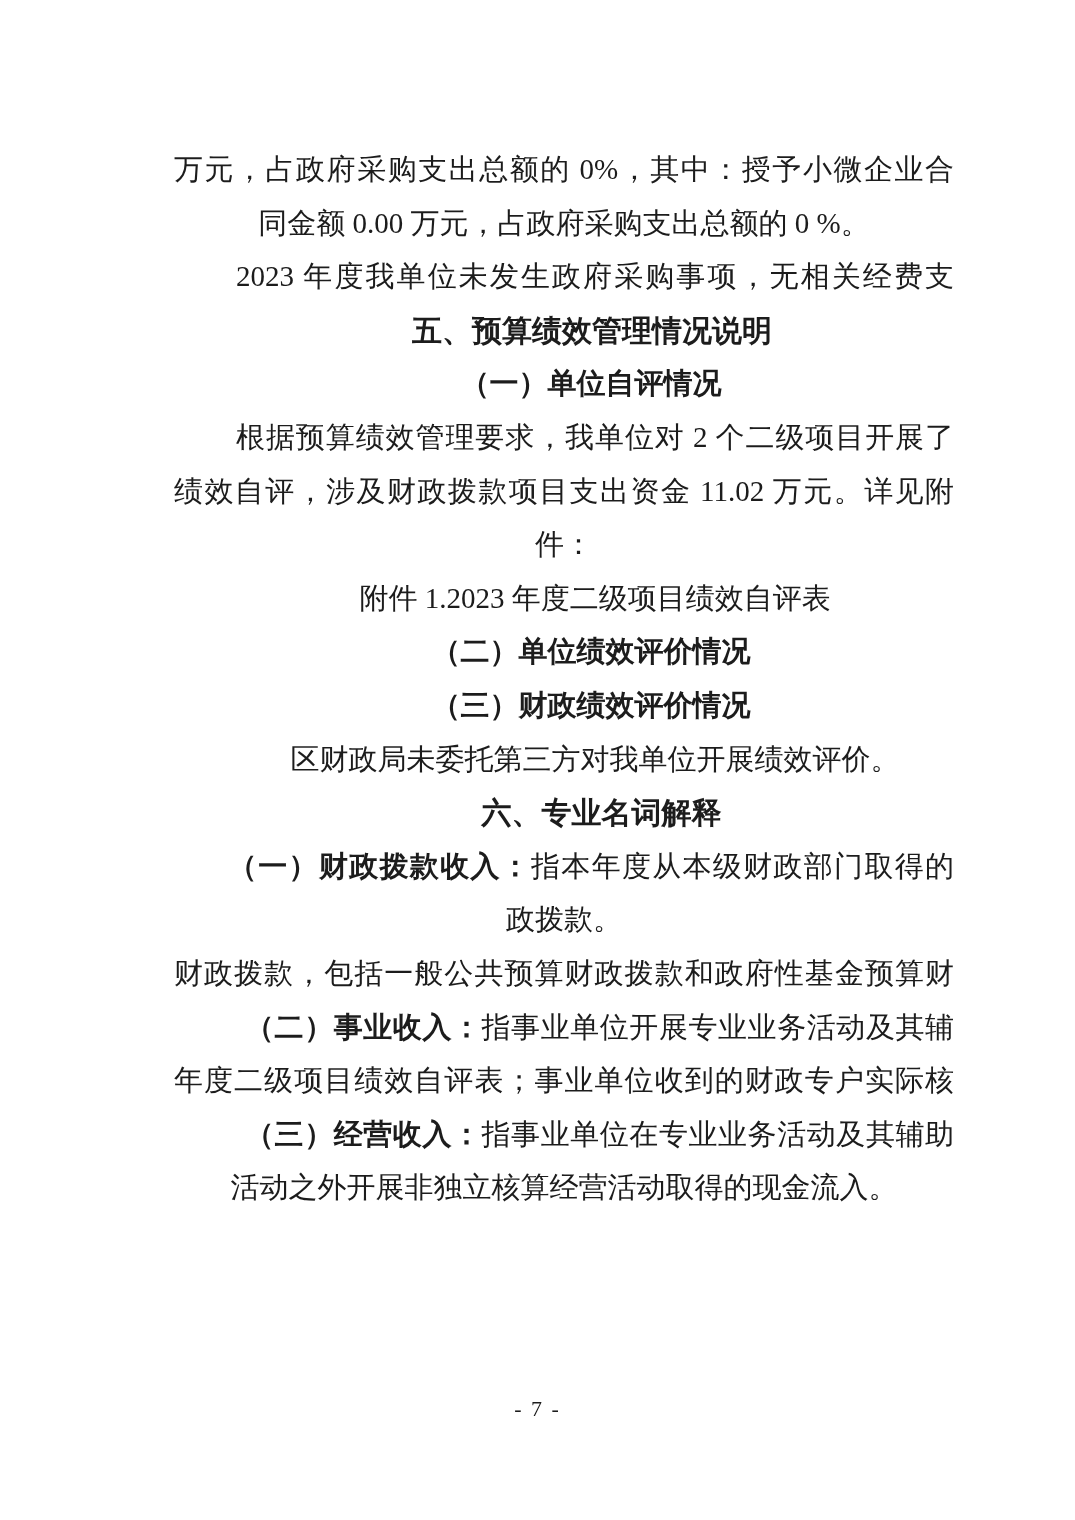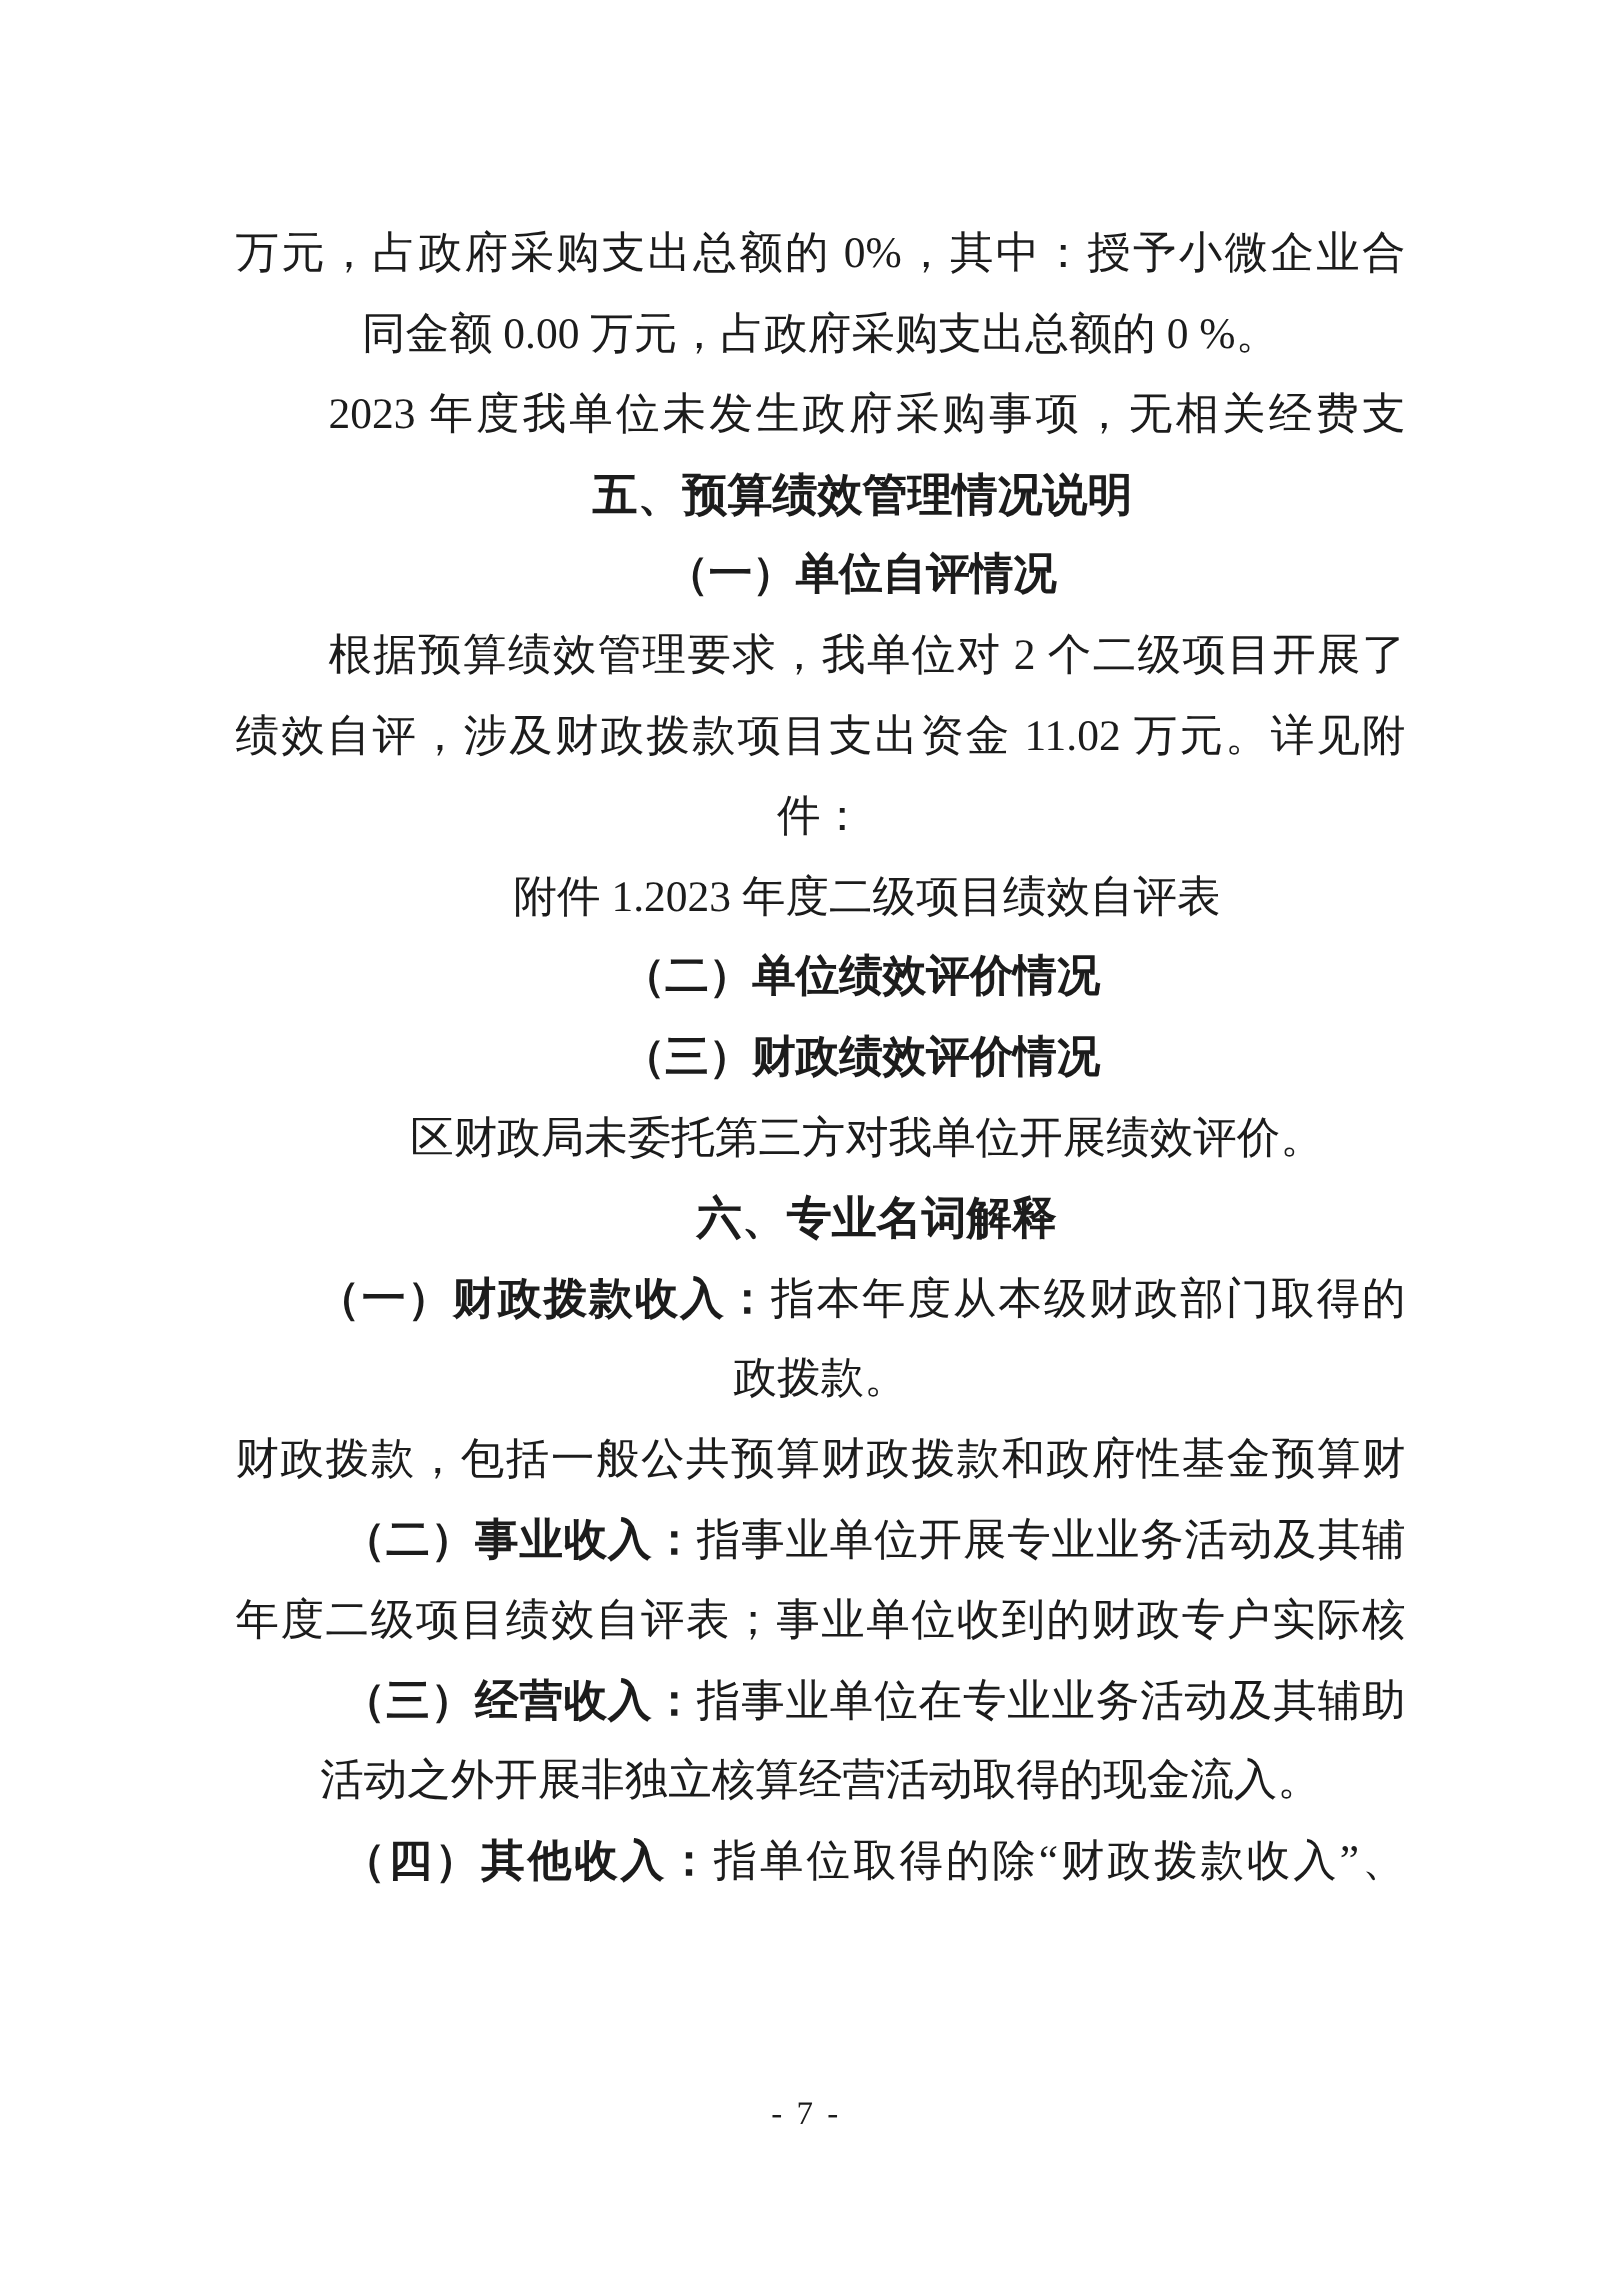--- a/index.html
+++ b/index.html
@@ -7,21 +7,21 @@
     position:relative;
     width:1075px; height:1520px;
     margin:0 auto;
     background:#ffffff;
     font-family:"Liberation Serif","DejaVu Serif",serif;
     color:#1c1c1c;
     overflow:hidden;
   }
   .text-block {
     position:absolute;
-    left:157px; top:143px;
+    left:174px; top:143px;
     width:780px;
   }
   .line {
     font-size:29px;
     line-height:53.6px;
     height:53.6px;
     overflow:hidden;
     text-align:center;
     white-space:normal;
   }
@@ -69,16 +69,15 @@
       <div class="line t-hkai"><span class="line-text">（三）财政绩效评价情况</span></div>
       <div class="line t-para"><span class="line-text">区财政局未委托第三方对我单位开展绩效评价。</span></div>
       <div class="line t-hhei2"><span class="line-text">六、专业名词解释</span></div>
       <div class="line t-termfirst just"><span class="lead-bold">（一）财政拨款收入：</span><span class="line-text">指本年度从本级财政部门取得的</span></div>
       <div class="line t-cont"><span class="line-text">政拨款。</span></div>
       <div class="line t-cont just"><span class="line-text">财政拨款，包括一般公共预算财政拨款和政府性基金预算财</span></div>
       <div class="line t-term just"><span class="lead-bold">（二）事业收入：</span><span class="line-text">指事业单位开展专业业务活动及其辅</span></div>
       <div class="line t-cont just"><span class="line-text">年度二级项目绩效自评表；事业单位收到的财政专户实际核拨</span></div>
       <div class="line t-term just"><span class="lead-bold">（三）经营收入：</span><span class="line-text">指事业单位在专业业务活动及其辅助</span></div>
       <div class="line t-cont"><span class="line-text">活动之外开展非独立核算经营活动取得的现金流入。</span></div>
-      <div class="line t-term just"><span class="lead-bold">（四）其他收入：</span><span class="line-text">指单位取得的除“财政拨款收入”、</span></div>
     </div>
   <div class="footer">- 7 -</div>
 </div>
 
 </body></html>

